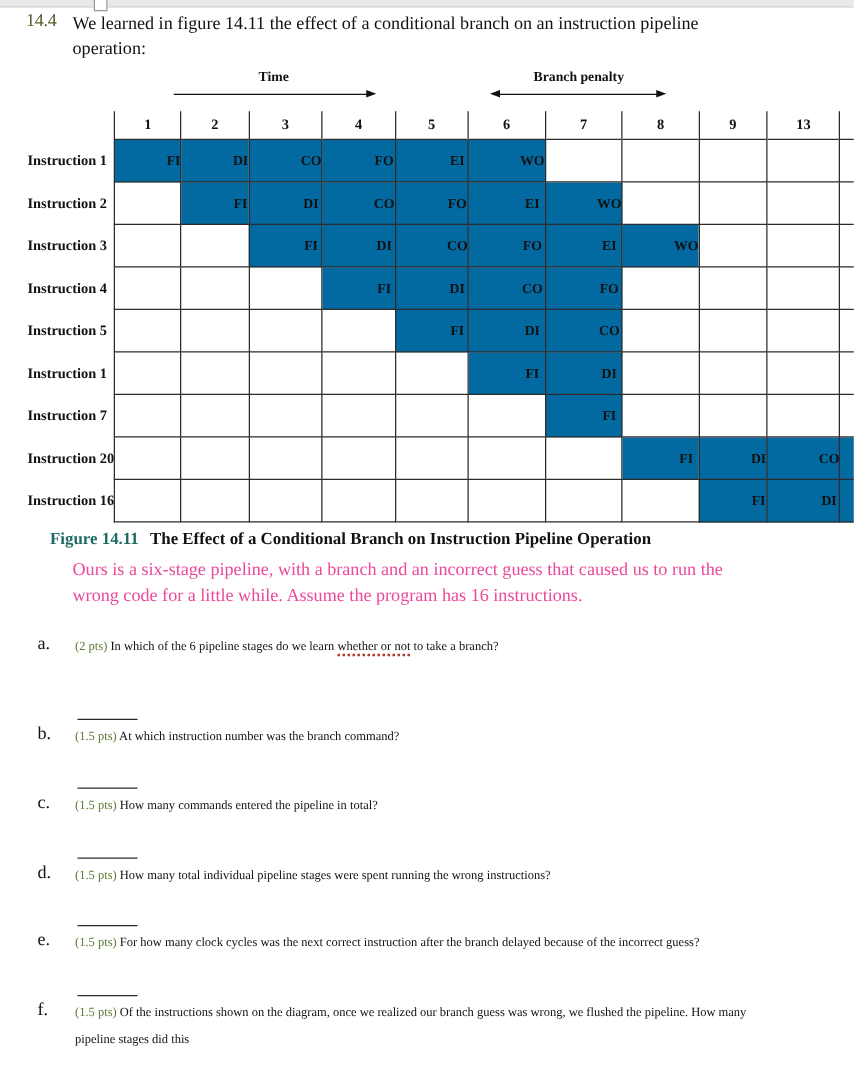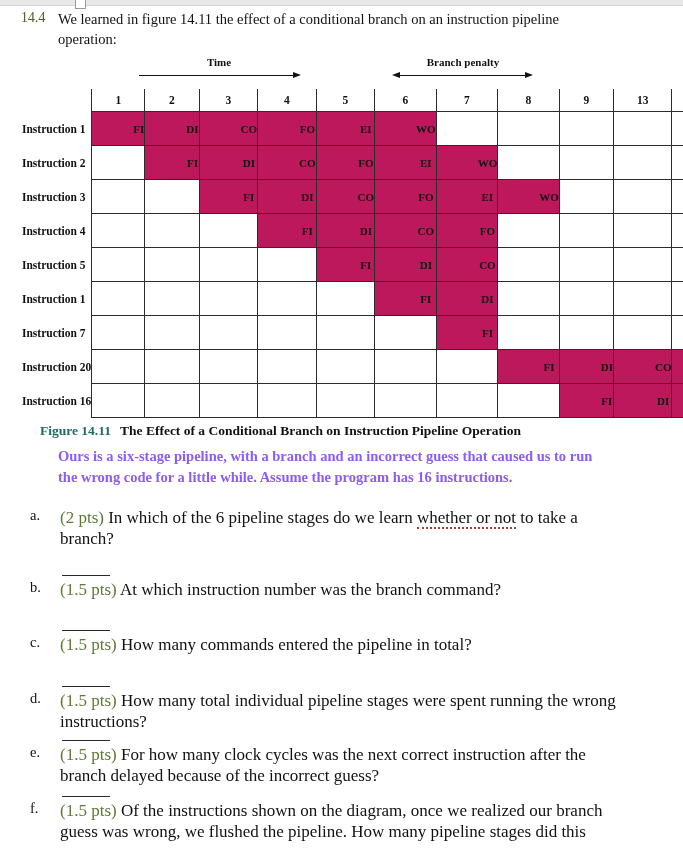--- a/index.html
+++ b/index.html
@@ -129,21 +129,21 @@
     height: 33px;
     text-align: center;
     vertical-align: middle;
     font-size: 11px;
     font-weight: bold;
     color: #111;
     border: 1.2px solid #2c2c2c;
     background: #ffffff;
   }
   .cell.filled {
-    background: #be185d;
+    background: #0369a1;
     padding-left: 41px;
   }
   tr.headrow .cyc-head:first-of-type { border-left: 1.2px solid #2c2c2c; }
 
   
   .fig-caption {
     position: absolute;
     left: 40px; top: 423px;
     width: 600px;
     font-size: 13.5px;
@@ -156,42 +156,41 @@
     margin-right: 9px;
   }
 
   
   .body-para {
     position: absolute;
     left: 58px; top: 446px;
     width: 545px;
     font-size: 14.5px;
     line-height: 21px;
-    color: #8b5cf6;
-    font-weight: bold;
+    color: #ec4899;
   }
 
   
   .qitem {
     position: absolute;
     left: 30px;
     width: 600px;
   }
   .qletter {
     position: absolute;
     left: 0; top: 0;
     width: 24px;
     font-size: 14.5px;
     color: #111;
   }
   .qbody {
     position: absolute;
     left: 30px; top: 0;
     width: 570px;
-    font-size: 17px;
+    font-size: 10px;
     line-height: 21px;
     color: #111;
   }
   .pts {
     color: #5b7a33;
   }
   .blank-rule {
     position: absolute;
     left: 32px;
     width: 48px;

